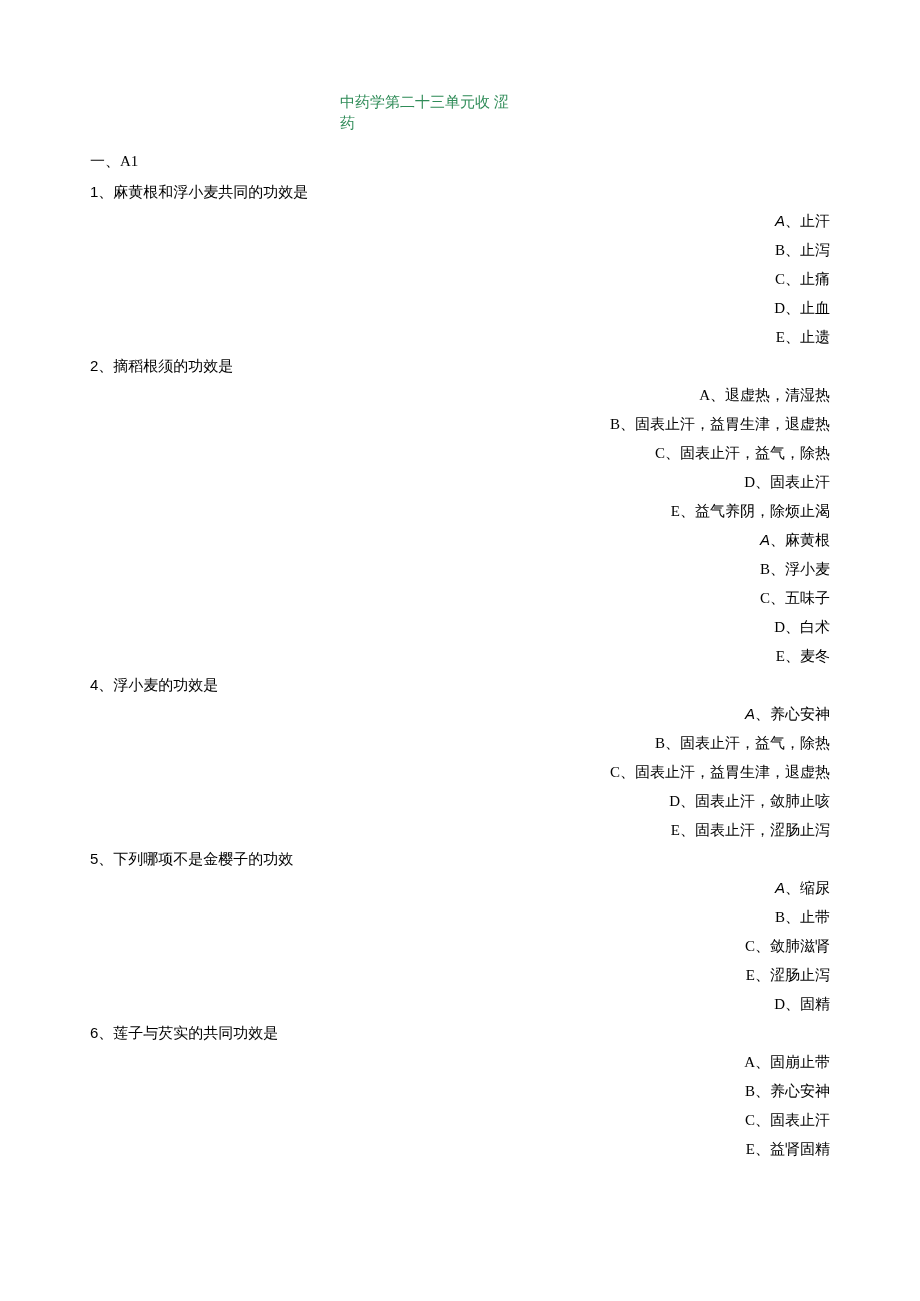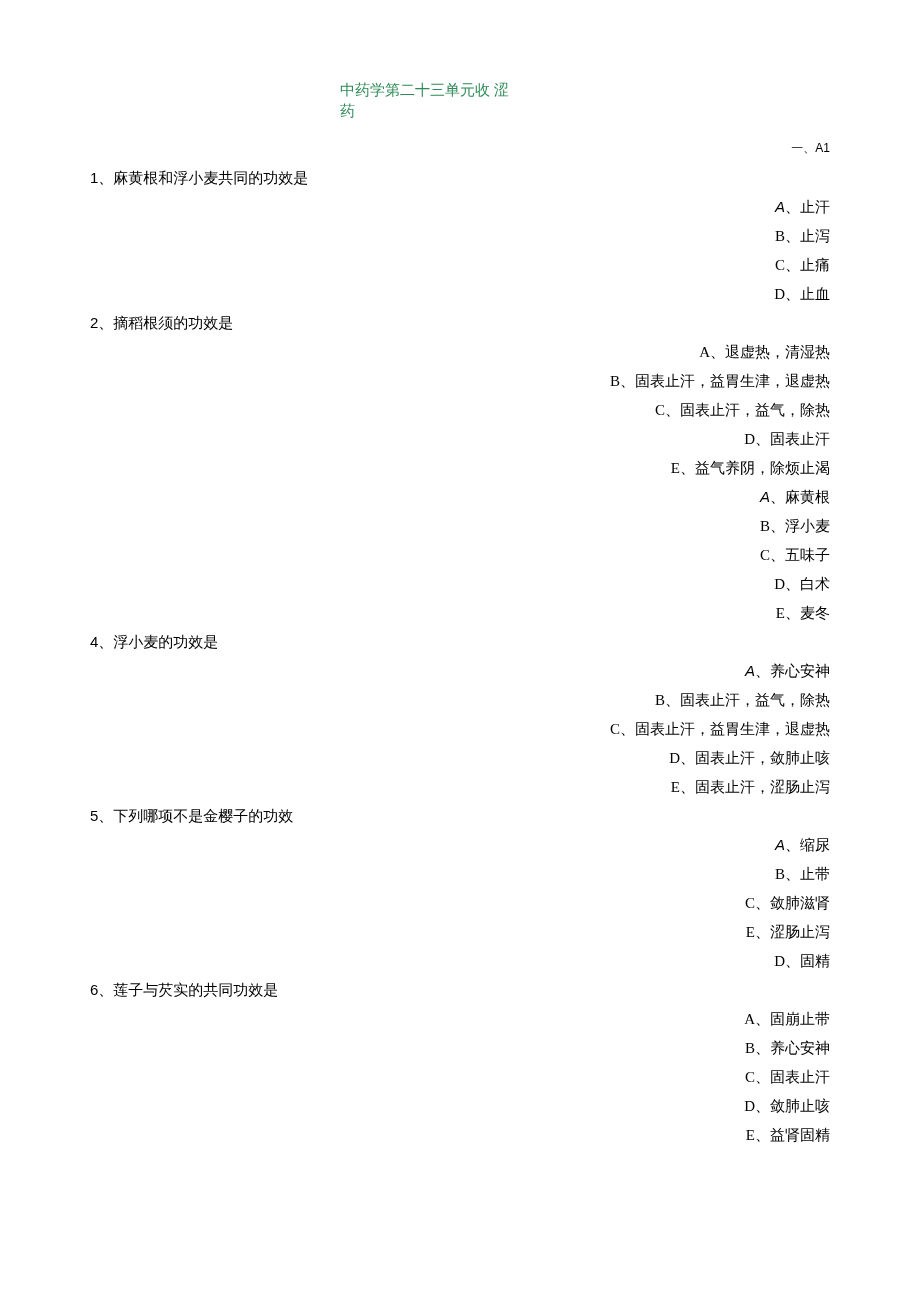--- a/index.html
+++ b/index.html
@@ -4,35 +4,35 @@
   <style>
     body {
       margin: 0;
       padding: 0;
       background: #fff;
       font-family: "SimSun", "宋体", serif;
       width: 920px;
     }
     .page {
       padding: 80px 90px 40px 90px;
+      margin-top: 12px;
     }
     .title {
       color: #2e8b57;
       font-family: "SimSun", "宋体", serif;
       font-size: 15px;
       line-height: 1.4;
       margin-bottom: 18px;
       margin-left: 250px;
       max-width: 180px;
     }
     .section-label {
-      font-family: Liberation Sans, sans-serif;
-      font-size: 12px;
+      font-family: Liberation Serif, serif;
+      font-size: 15px;
       margin-bottom: 12px;
-      text-align: right;
     }
     .question {
       font-family: "Microsoft YaHei", "SimHei", sans-serif;
       font-size: 15px;
       font-weight: normal;
       margin-bottom: 10px;
       margin-top: 10px;
     }
     .option {
       font-family: "SimSun", "宋体", serif;
@@ -52,20 +52,21 @@
 <div class="page">
   <div class="title">中药学第二十三单元收
 涩药</div>
   <div class="section-label">一、A1</div>
   <div id="questions">
       <div class="question">1、麻黄根和浮小麦共同的功效是</div>
       <div class="option"><span class="opt-a-label">A</span><span>、止汗</span></div>
       <div class="option">B、止泻</div>
       <div class="option">C、止痛</div>
       <div class="option">D、止血</div>
+      <div class="option">E、止遗</div>
       <div class="question">2、摘稻根须的功效是</div>
       <div class="option">A、退虚热，清湿热</div>
       <div class="option">B、固表止汗，益胃生津，退虚热</div>
       <div class="option">C、固表止汗，益气，除热</div>
       <div class="option">D、固表止汗</div>
       <div class="option">E、益气养阴，除烦止渴</div>
       <div class="option"><span class="opt-a-label">A</span><span>、麻黄根</span></div>
       <div class="option">B、浮小麦</div>
       <div class="option">C、五味子</div>
       <div class="option">D、白术</div>
@@ -79,16 +80,15 @@
       <div class="question">5、下列哪项不是金樱子的功效</div>
       <div class="option"><span class="opt-a-label">A</span><span>、缩尿</span></div>
       <div class="option">B、止带</div>
       <div class="option">C、敛肺滋肾</div>
       <div class="option">E、涩肠止泻</div>
       <div class="option">D、固精</div>
       <div class="question">6、莲子与芡实的共同功效是</div>
       <div class="option">A、固崩止带</div>
       <div class="option">B、养心安神</div>
       <div class="option">C、固表止汗</div>
-      <div class="option">D、敛肺止咳</div>
       <div class="option">E、益肾固精</div>
     </div>
 </div>
 
 </body></html>

